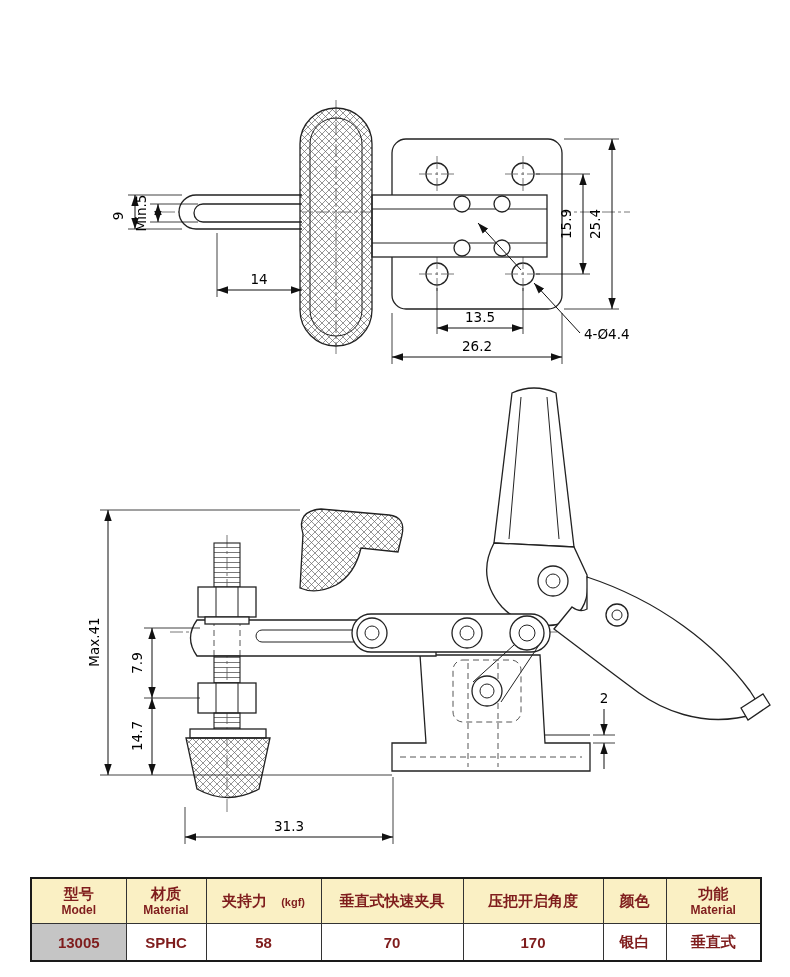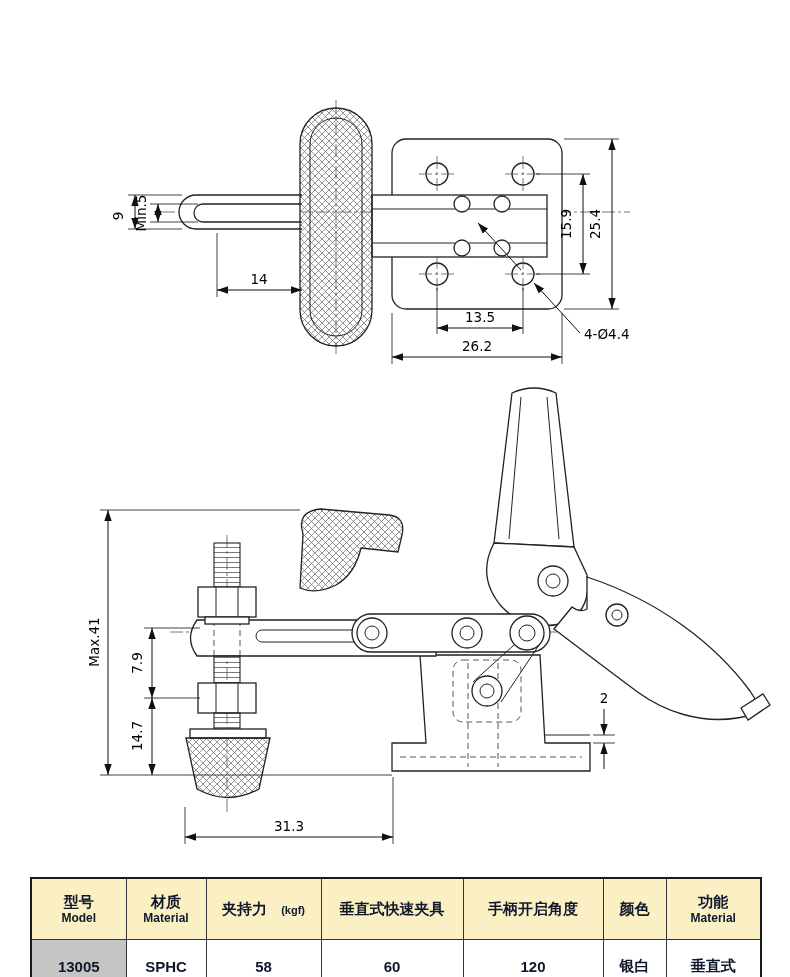--- a/index.html
+++ b/index.html
@@ -32,21 +32,21 @@
   .dim { stroke:#111; stroke-width:1; fill:none; }
   .ext { stroke:#111; stroke-width:.8; fill:none; }
   .cl  { stroke:#555; stroke-width:.8; fill:none; stroke-dasharray:13 3 3 3; }
   .hid { stroke:#444; stroke-width:.9; fill:none; stroke-dasharray:6 4; }
   .dimtxt { font:13.5px "DejaVu Sans",sans-serif; fill:#000; }
 
   
   .spec { position:absolute; top:877px; left:30px; width:730px; border-collapse:collapse;
           table-layout:fixed; border:2px solid #1a1a1a; }
   .spec th,.spec td { border:1px solid #333; text-align:center; vertical-align:middle;
-          padding:8px 3px; color:#0f172a; overflow:hidden; }
+          padding:0 3px; color:#7f1d1d; overflow:hidden; }
   .spec th { background:#faf0c4; height:44px; font-size:15px; font-weight:bold; line-height:1.2; }
   .spec th .en { display:block; font-size:12px; font-weight:bold; }
   .spec th.inline .cn,.spec th.inline .en { display:inline; }
   .spec th.inline .en { font-size:11px; margin-left:10px; }
   .spec td { background:#fff; height:36px; font-size:15px; font-weight:bold; }
   .spec td.model-cell { background:#c5c5c5; }
 </style>
 </head>
 <body>
 
@@ -245,37 +245,37 @@
           <span class="en">Material</span>
         </th>
         <th class="inline">
           <span class="cn">夹持力</span>
           <span class="en">(kgf)</span>
         </th>
         <th>
           <span class="cn">垂直式快速夹具</span>
         </th>
         <th>
-          <span class="cn">手柄开启角度</span>
+          <span class="cn">压把开启角度</span>
         </th>
         <th>
           <span class="cn">颜色</span>
         </th>
         <th>
           <span class="cn">功能</span>
           <span class="en">Material</span>
         </th>
       </tr>
     </thead>
     <tbody>
       <tr>
         <td class="model-cell">13005</td>
         <td>SPHC</td>
         <td>58</td>
-        <td>60</td>
-        <td>120</td>
+        <td>70</td>
+        <td>170</td>
         <td>银白</td>
         <td>垂直式</td>
       </tr>
     </tbody>
   </table>
 
 </div>
 
 </body></html>

